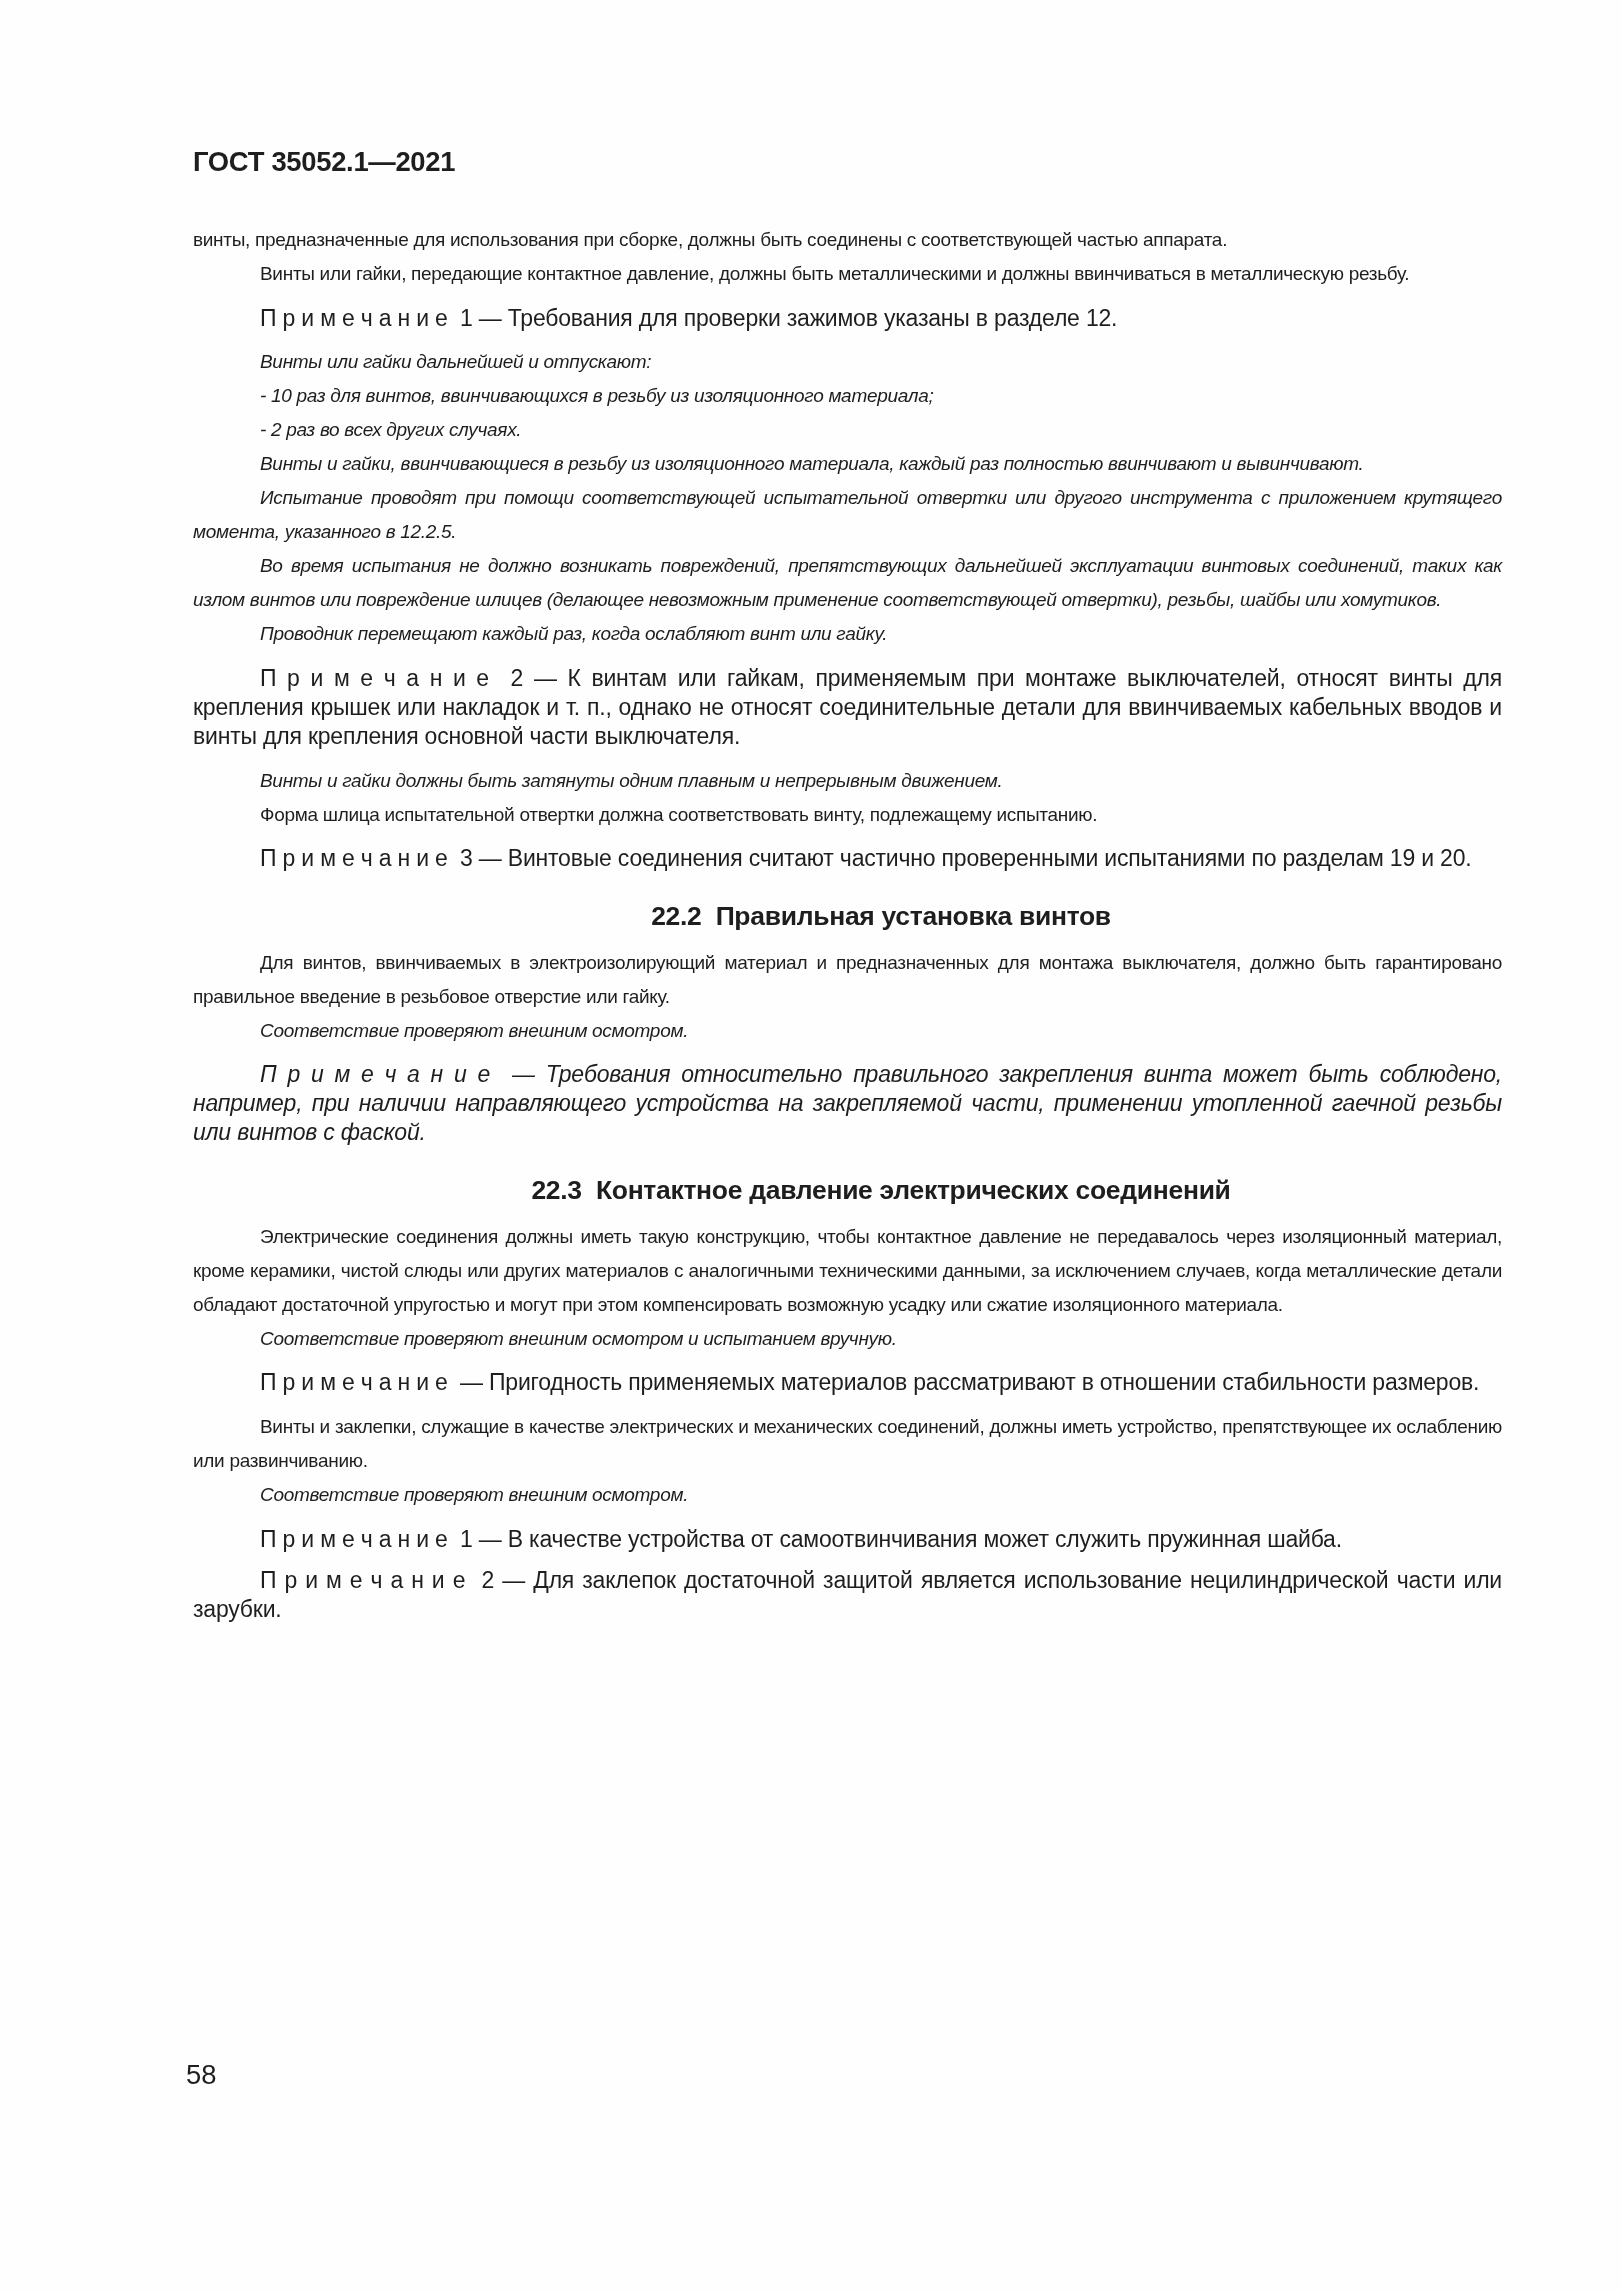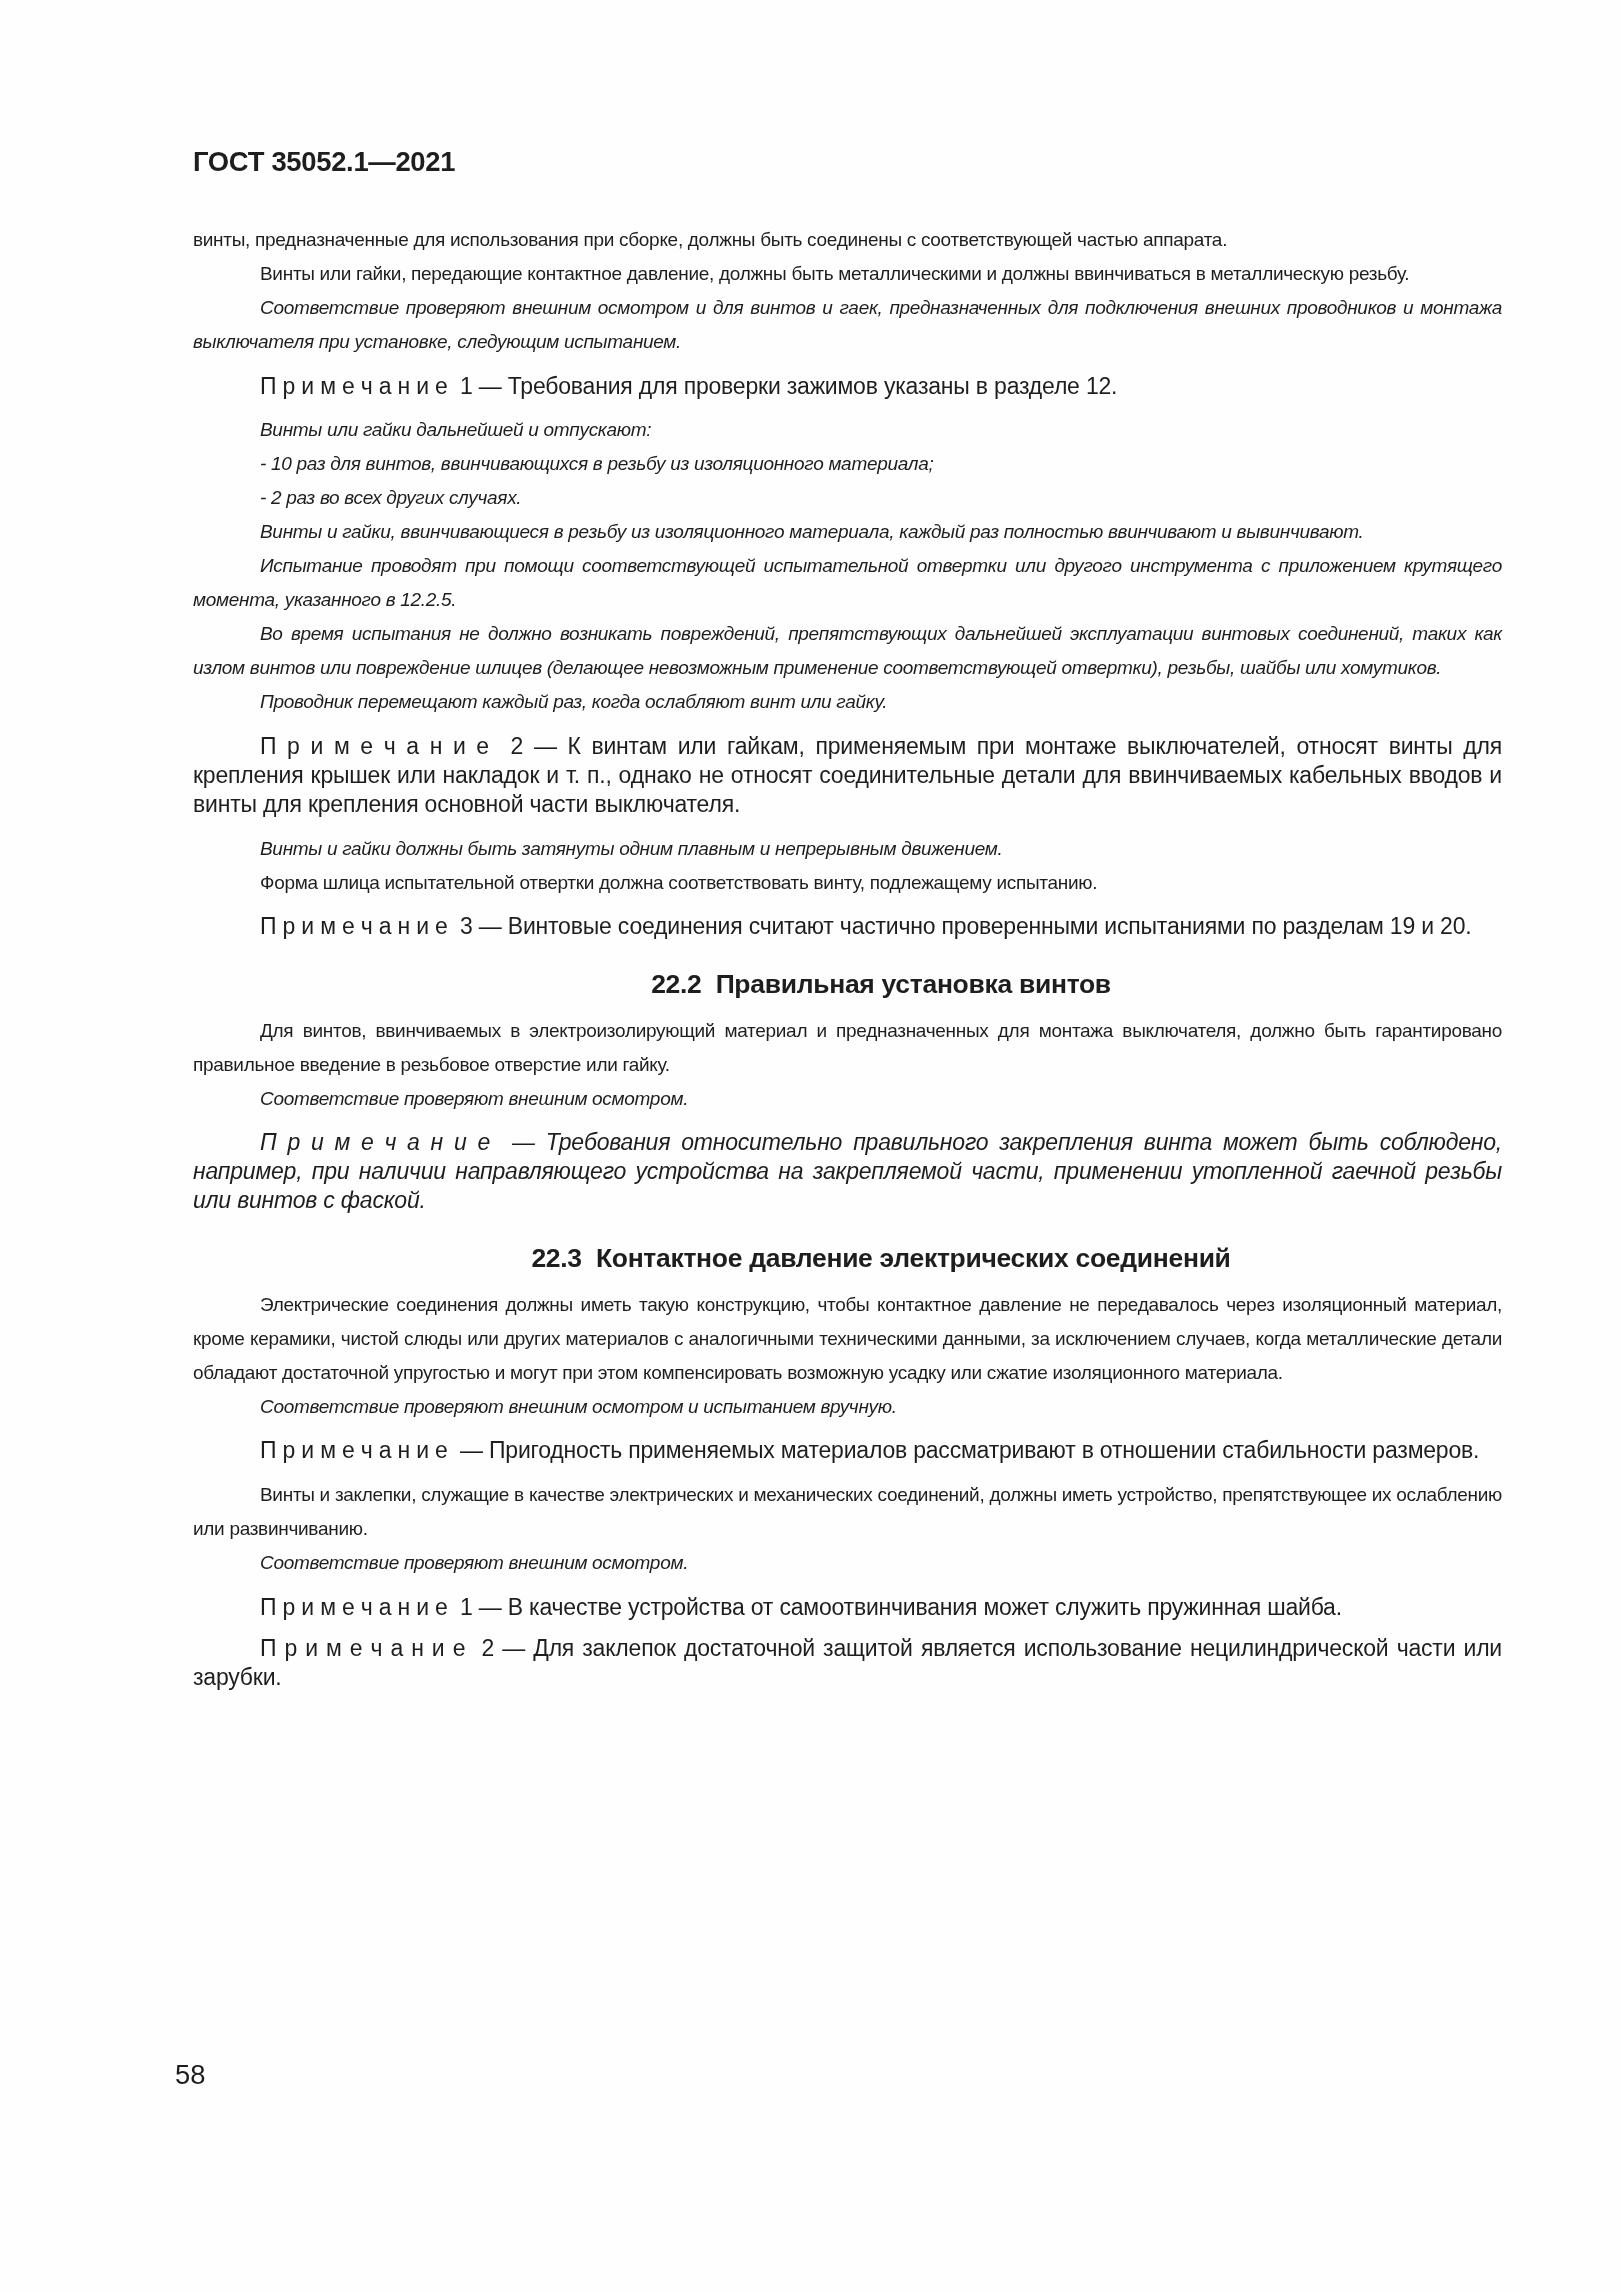--- a/index.html
+++ b/index.html
@@ -54,36 +54,35 @@
     font-size: 26.5px;
     line-height: 34px;
     letter-spacing: -0.3px;
     font-weight: bold;
     text-indent: 67px;
     text-align: center;
     margin: 25.5px 0 12.7px 0;
   }
   .page-number {
     position: absolute;
-    left: 175px;
+    left: 186px;
     top: 2058px;
     font-size: 27.4px;
     line-height: 34px;
   }
 </style>
 </head>
 <body>
 
 <div class="page">
 
   <div class="doc-header">ГОСТ 35052.1—2021</div>
 
   <p class="body cont">винты, предназначенные для использования при сборке, должны быть соединены с соответствующей частью аппарата.</p>
   <p class="body">Винты или гайки, передающие контактное давление, должны быть металлическими и должны ввинчиваться в металлическую резьбу.</p>
-  <p class="body it">Соответствие проверяют внешним осмотром и для винтов и гаек, предназначенных для подключения внешних проводников и монтажа выключателя при установке, следующим испытанием.</p>
 
   <p class="note">П р и м е ч а н и е&nbsp; 1 — Требования для проверки зажимов указаны в разделе 12.</p>
 
   <p class="body it">Винты или гайки дальнейшей и отпускают:</p>
   <p class="body it">- 10 раз для винтов, ввинчивающихся в резьбу из изоляционного материала;</p>
   <p class="body it">- 2 раз во всех других случаях.</p>
   <p class="body it">Винты и гайки, ввинчивающиеся в резьбу из изоляционного материала, каждый раз полностью ввинчивают и вывинчивают.</p>
   <p class="body it">Испытание проводят при помощи соответствующей испытательной отвертки или другого инструмента с приложением крутящего момента, указанного в 12.2.5.</p>
   <p class="body it">Во время испытания не должно возникать повреждений, препятствующих дальнейшей эксплуатации винтовых соединений, таких как излом винтов или повреждение шлицев (делающее невозможным применение соответствующей отвертки), резьбы, шайбы или хомутиков.</p>
   <p class="body it">Проводник перемещают каждый раз, когда ослабляют винт или гайку.</p>

